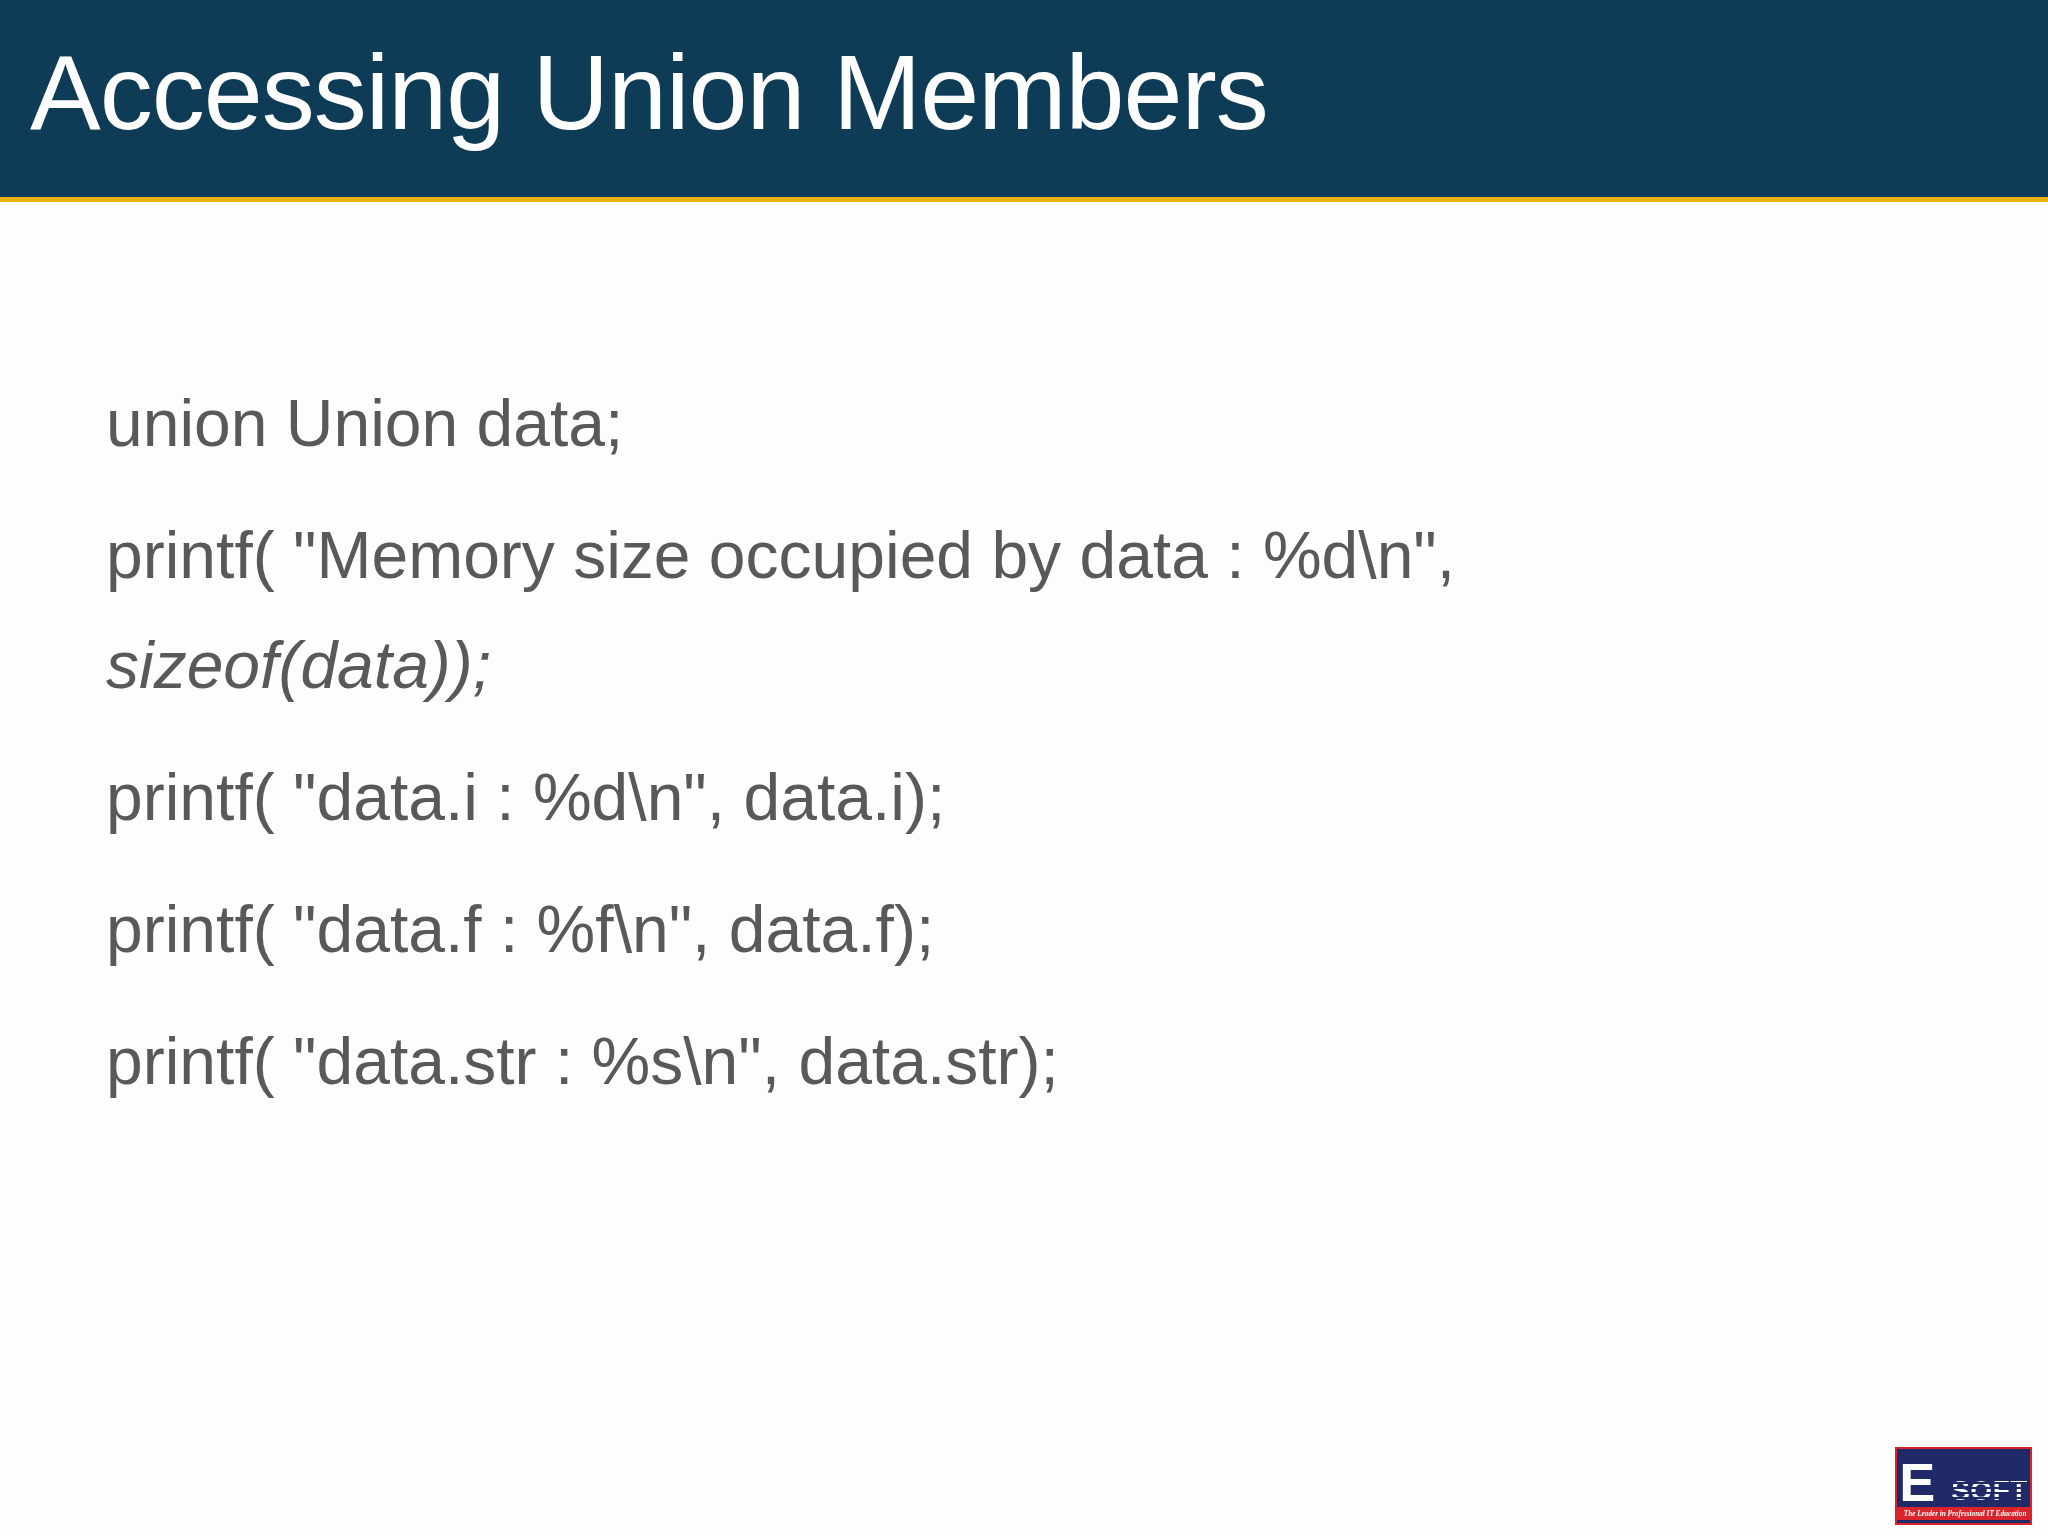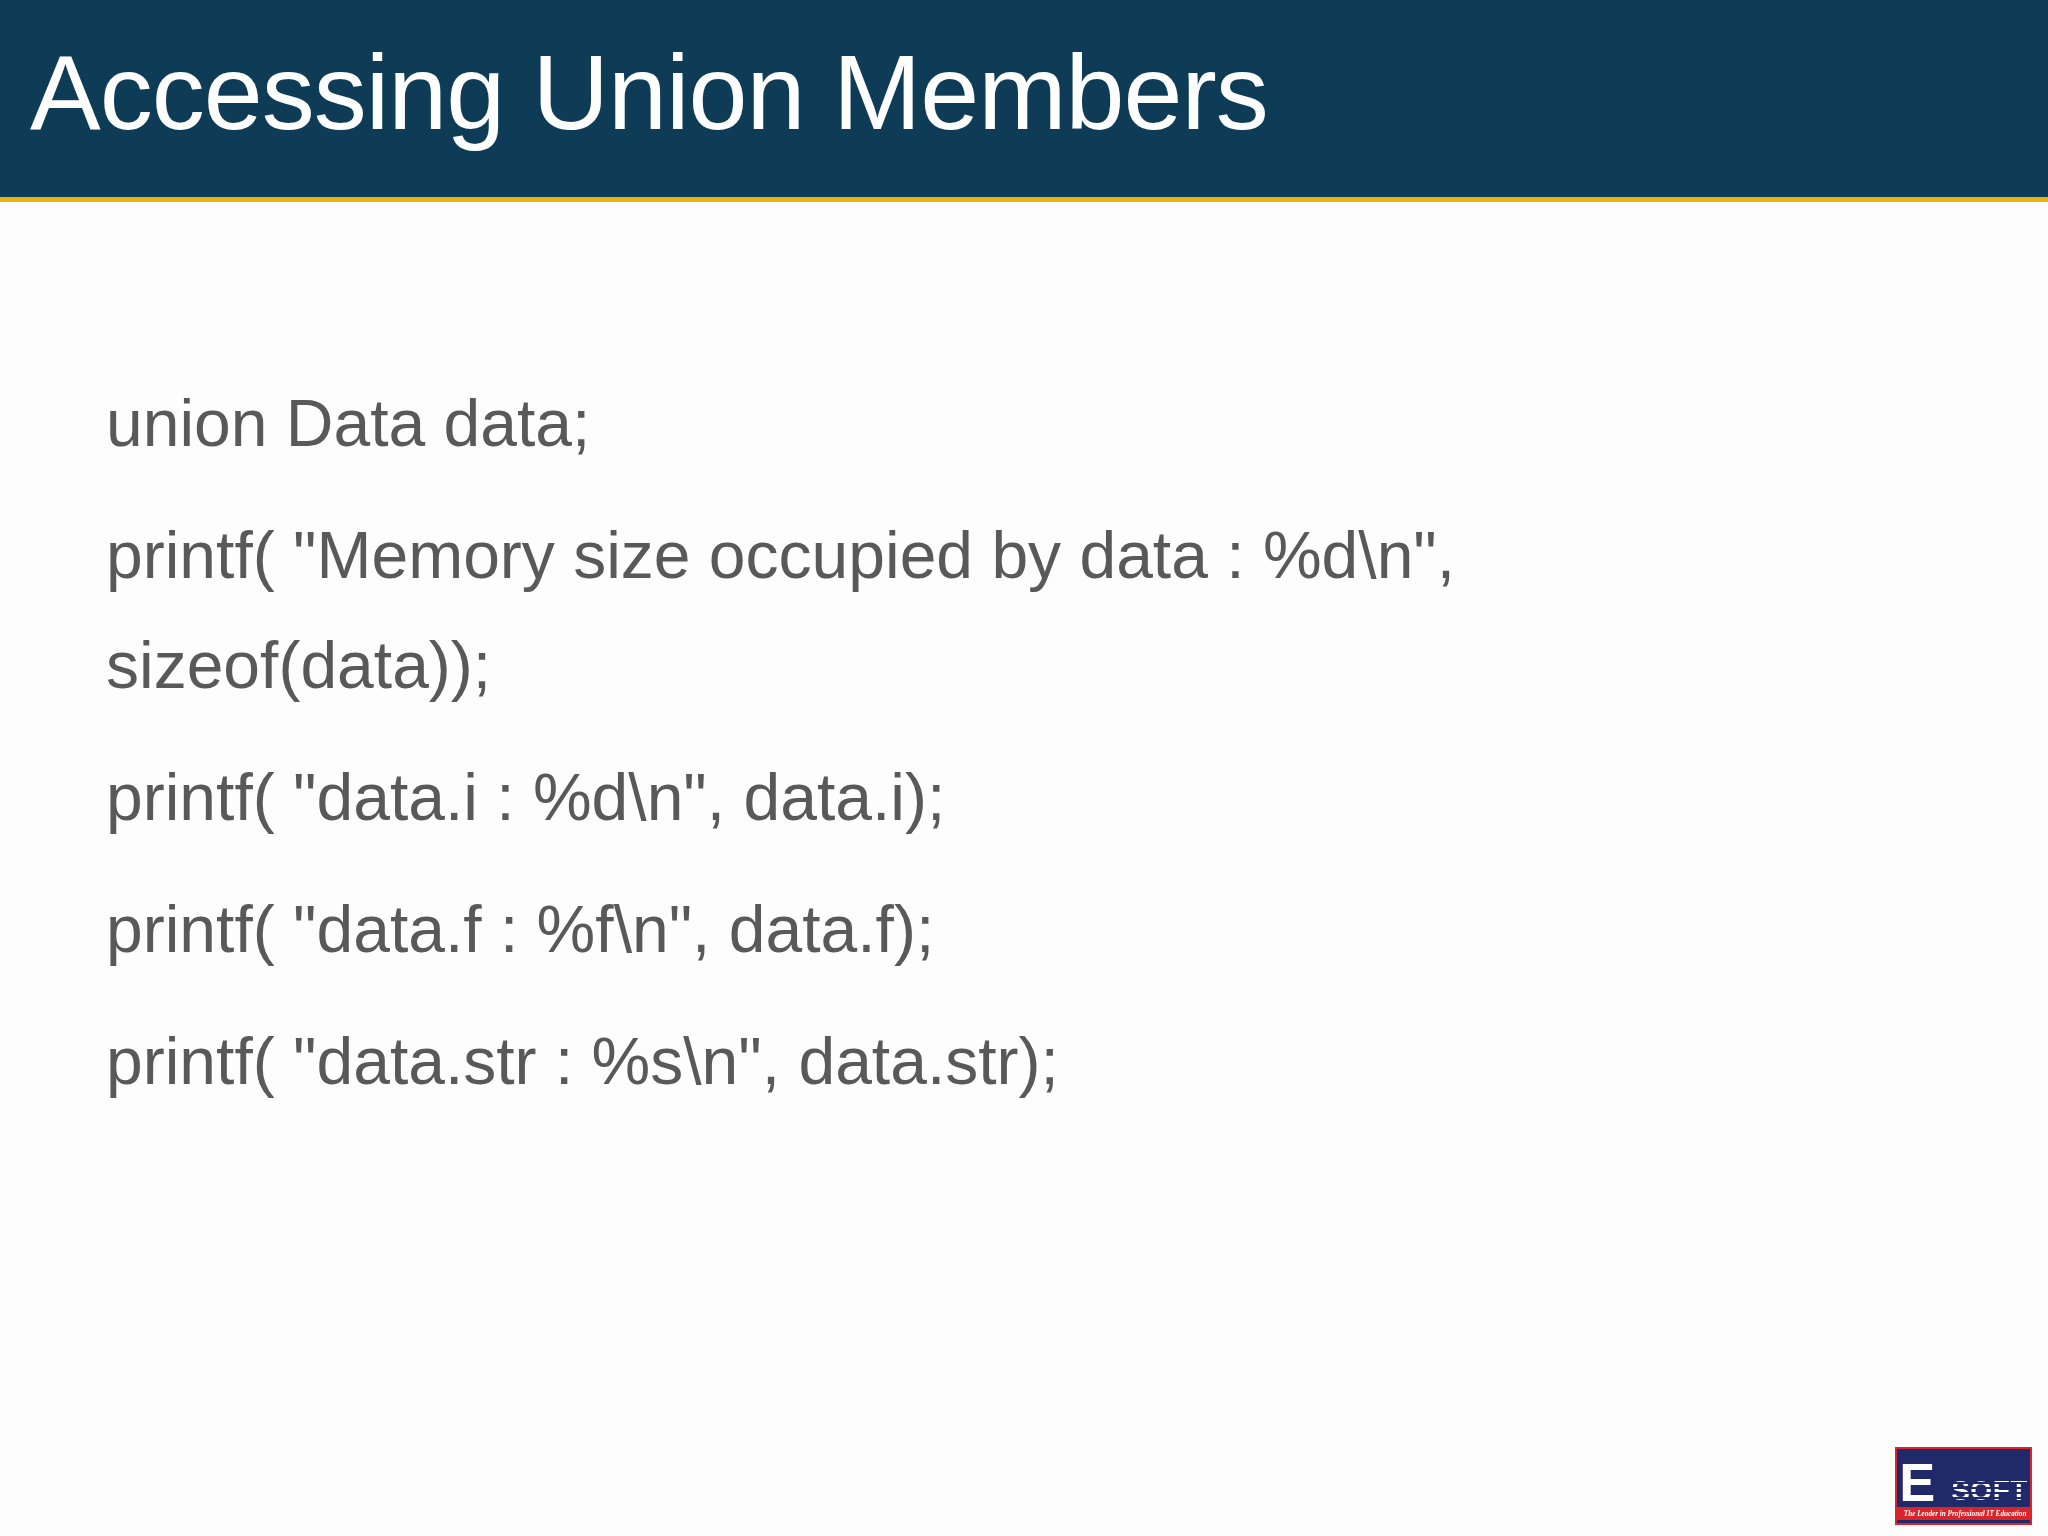--- a/index.html
+++ b/index.html
@@ -37,21 +37,21 @@
     padding: 166px 40px 0 106px;
   }
   .code-line {
     font-size: 66px;
     line-height: 110px;
     color: #595959;
     margin-top: 22px;
     white-space: nowrap;
   }
   .code-line:first-child { margin-top: 0; }
-  .code-line.continuation { margin-top: 0; }
+  .code-line.continuation { margin-top: 0; font-style: italic; }
 
   
   .logo {
     position: absolute;
     right: 16px;
     bottom: 11px;
     width: 137px;
     box-sizing: border-box;
     border: 2px solid #d8242a;
     background: #202a69;
@@ -113,21 +113,21 @@
 <body>
 
 <div class="slide">
 
   <header class="titlebar">
     <h1>Accessing Union Members</h1>
   </header>
 
   <main class="content">
     <div id="code-lines">
-        <div class="code-line">union Data data;</div>
+        <div class="code-line">union Union data;</div>
         <div class="code-line">printf( "Memory size occupied by data : %d\n",</div>
         <div class="code-line continuation">sizeof(data));</div>
         <div class="code-line">printf( "data.i : %d\n", data.i);</div>
         <div class="code-line">printf( "data.f : %f\n", data.f);</div>
         <div class="code-line">printf( "data.str : %s\n", data.str);</div>
       </div>
   </main>
 
   <div class="logo">
     <div class="logo-main">

